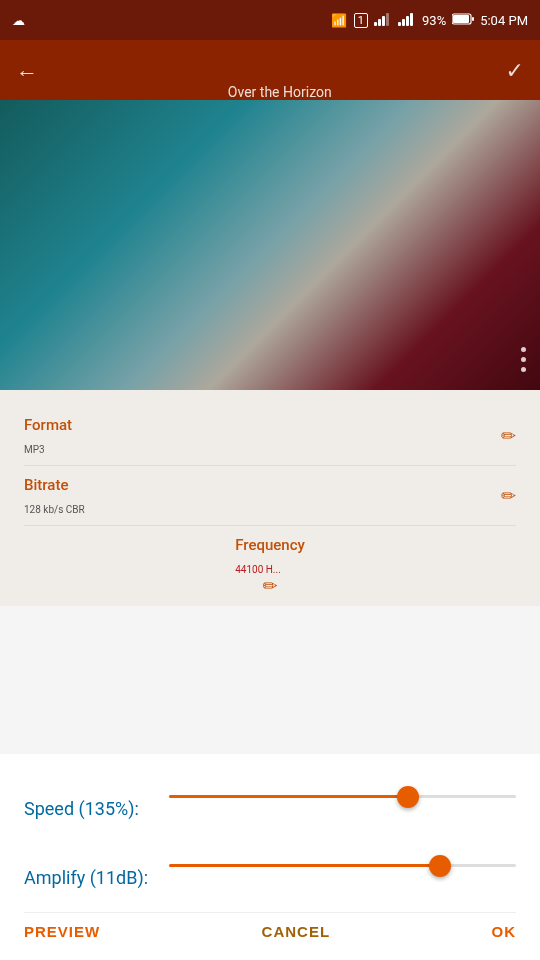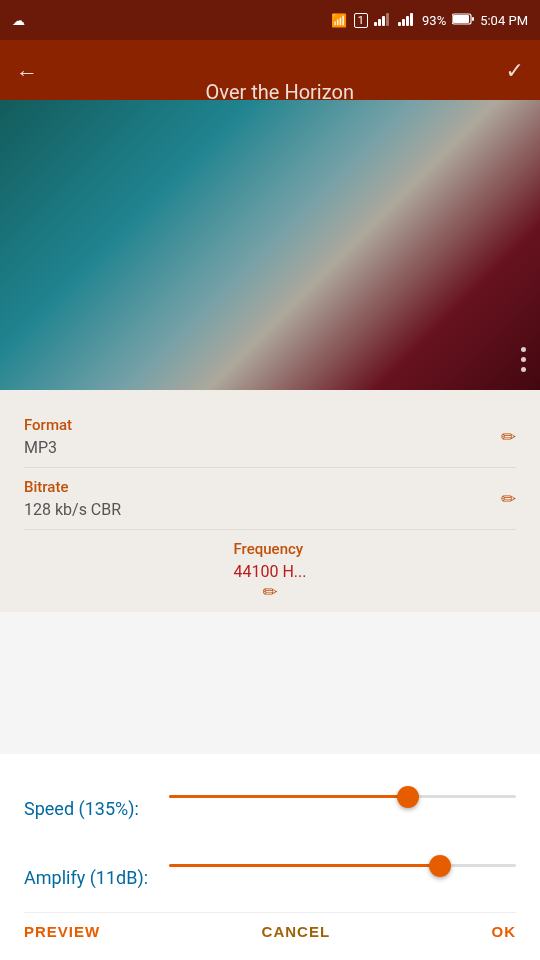--- a/index.html
+++ b/index.html
@@ -38,21 +38,21 @@
       color: white;
     }
     #app-bar .back-btn {
       color: rgba(255,255,255,0.85);
       font-size: 22px;
       cursor: pointer;
       margin-right: 16px;
     }
     #app-bar .title {
       flex: 1;
-      font-size: 20px;
+      font-size: 14px;
       color: rgba(255,255,255,0.85);
       text-align: center;
       margin-top: 44px;
     }
     #app-bar .check-btn {
       color: rgba(255,255,255,0.85);
       font-size: 22px;
       cursor: pointer;
     }
 
@@ -108,22 +108,22 @@
       align-items: center;
       justify-content: space-between;
     }
     .setting-label {
       color: #c0510a;
       font-size: 15px;
       font-weight: 500;
     }
     .setting-value {
       color: #555;
-      font-size: 16px;
-      margin-top: 4px;
+      font-size: 10px;
+      margin-top: 10px;
     }
     .edit-icon {
       color: #c0510a;
       font-size: 18px;
       cursor: pointer;
     }
 
     
     #dialog-section {
       width: 540px;

